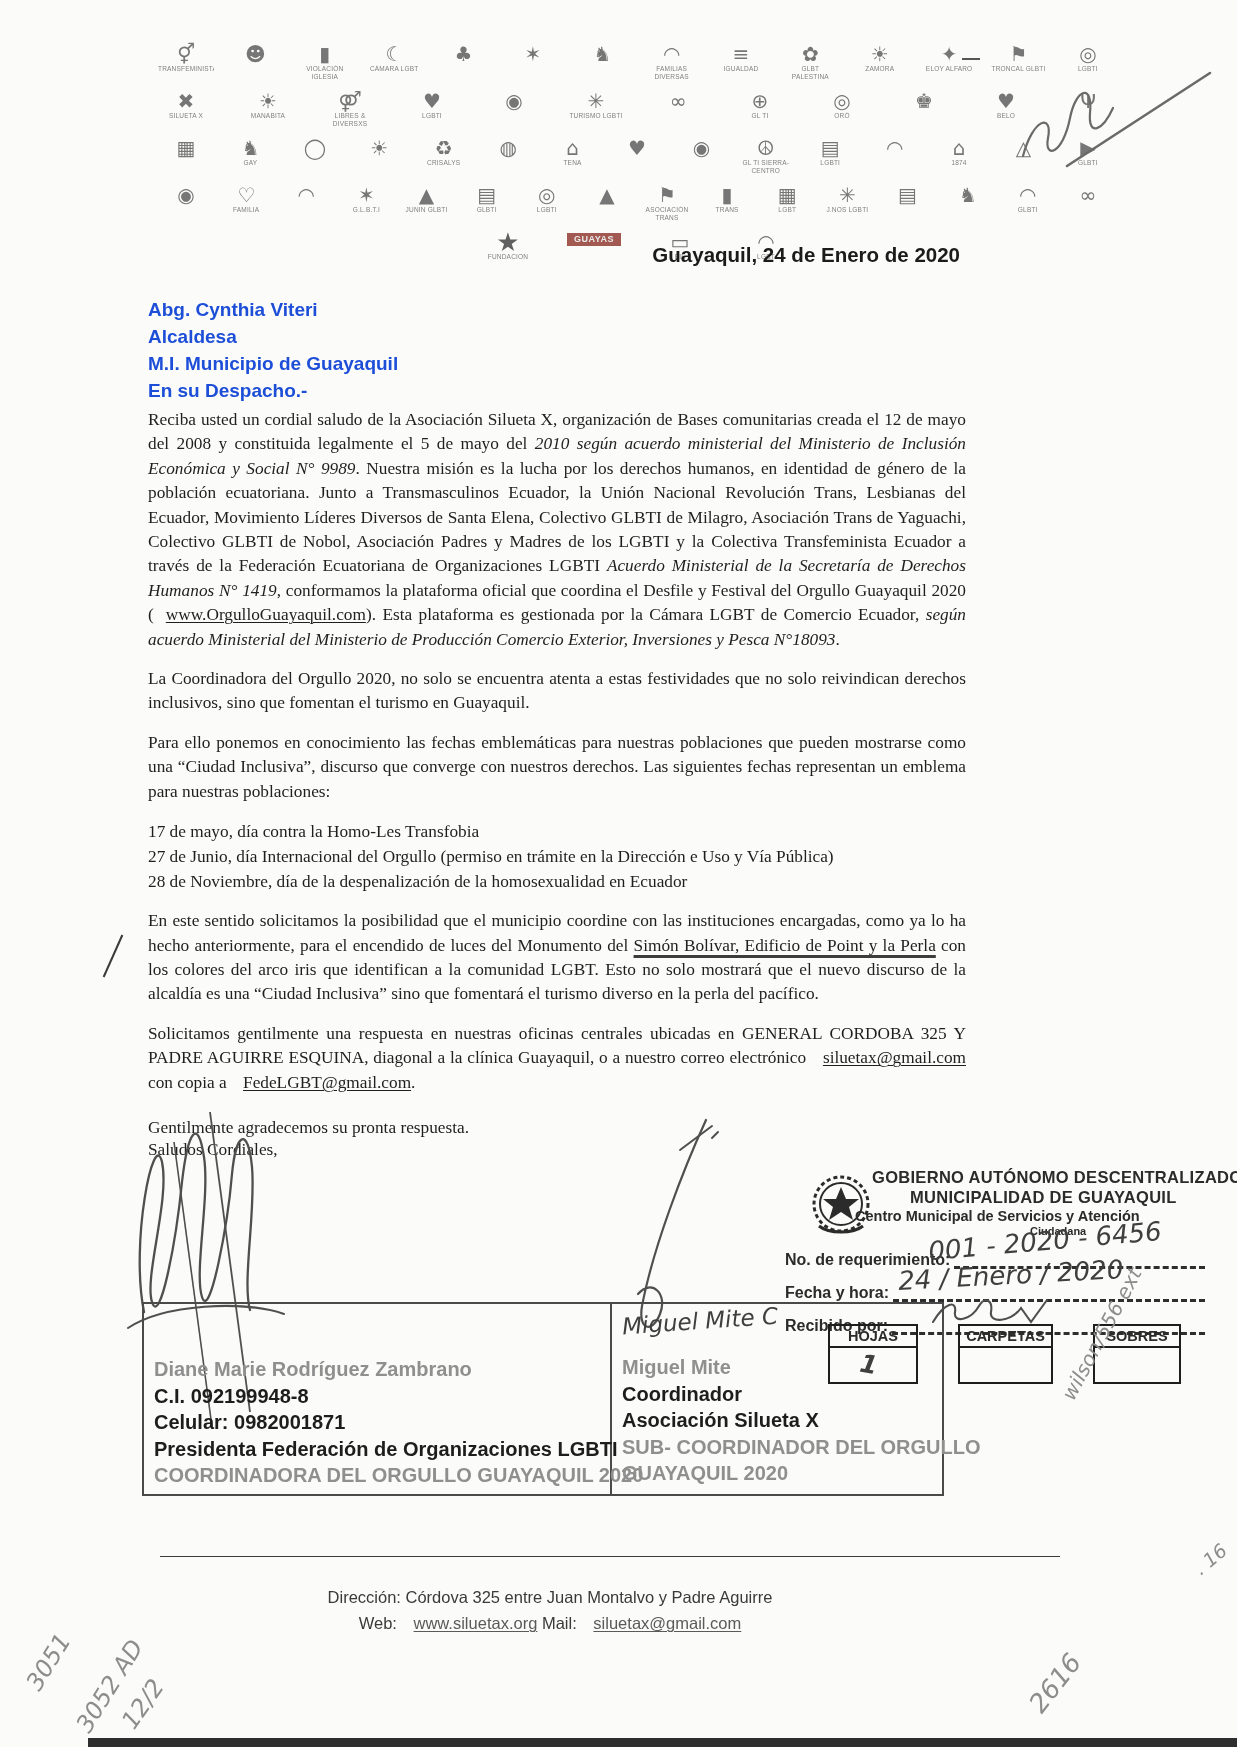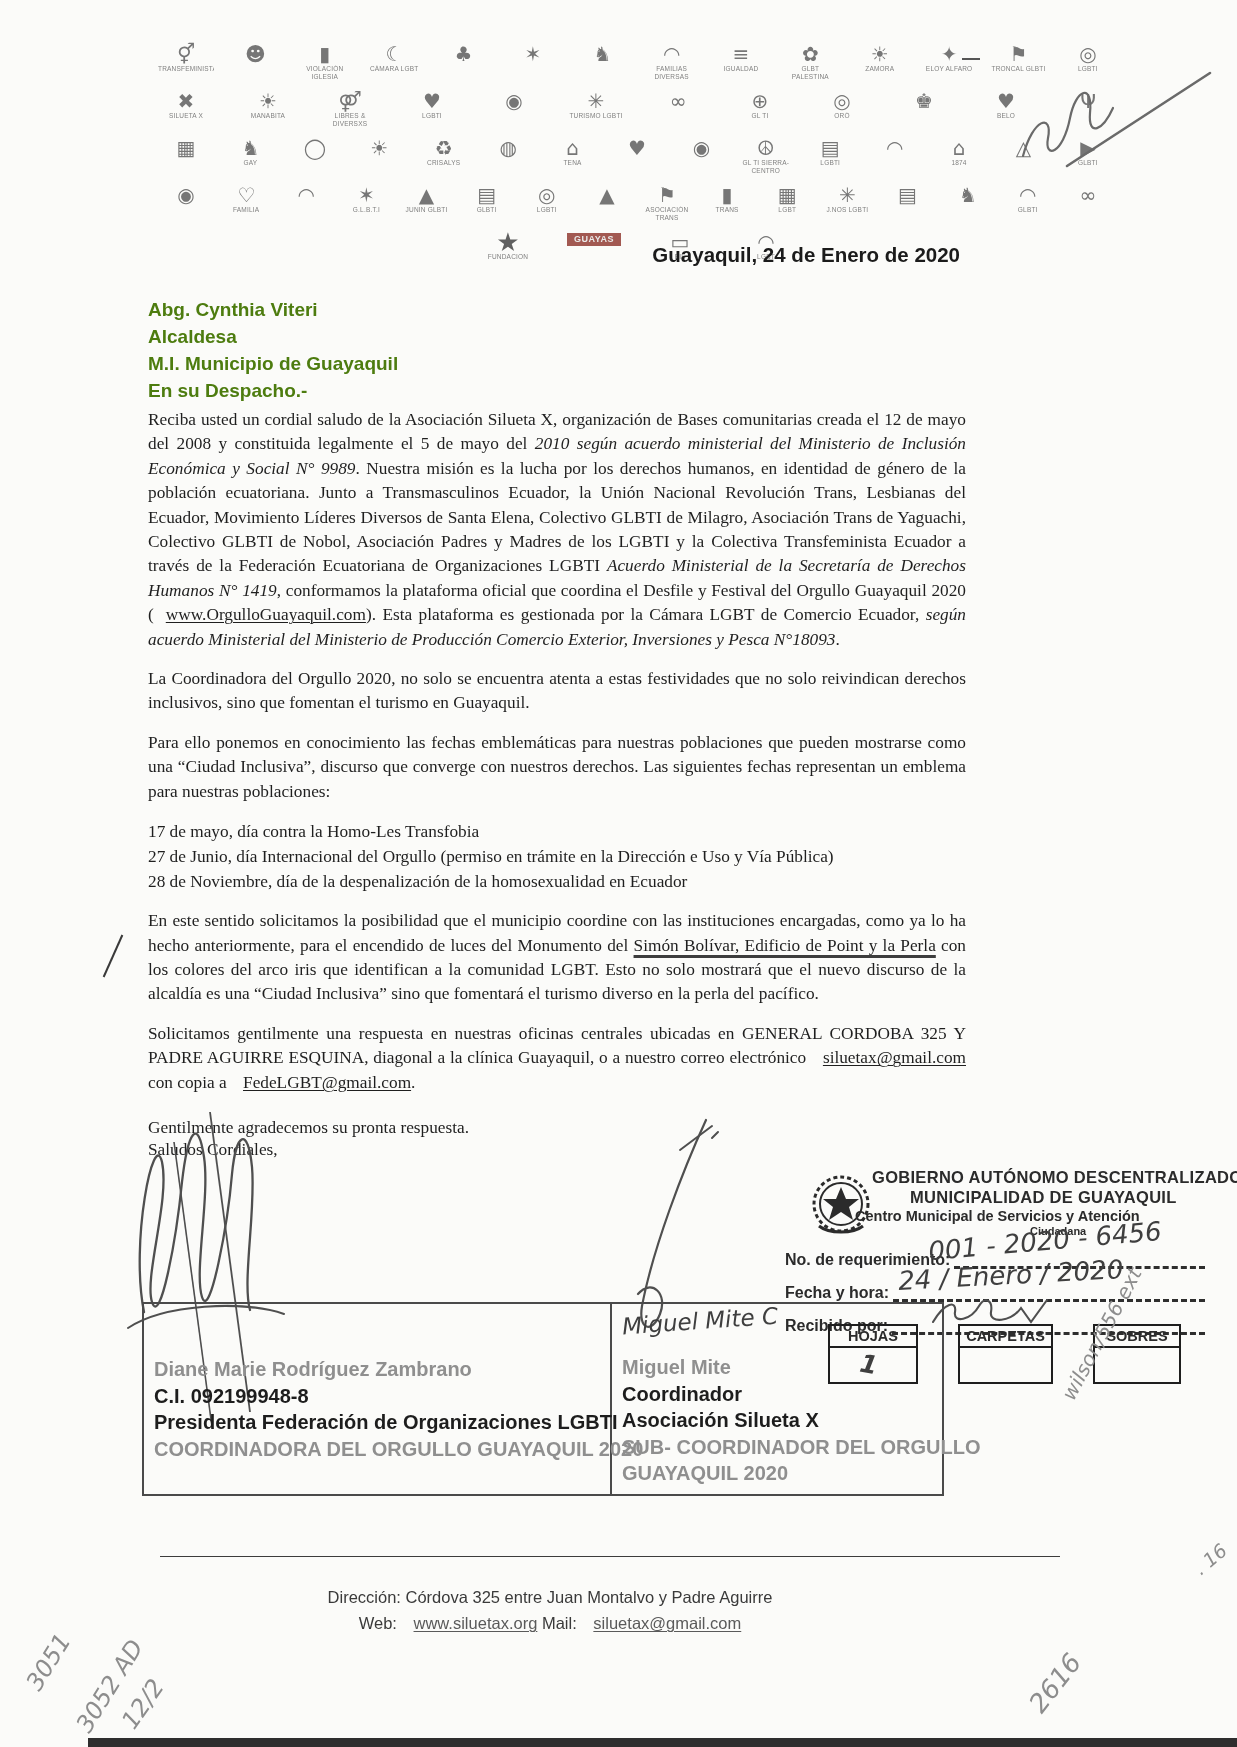--- a/index.html
+++ b/index.html
@@ -13,21 +13,21 @@
   .logo-glyph{font-size:20px;line-height:21px;color:#5e5e5e;font-family:"DejaVu Sans",sans-serif;}
   .logo-label{font-size:6.5px;line-height:7.5px;color:#6b6b6b;font-family:"Liberation Sans",sans-serif;
               text-transform:uppercase;letter-spacing:.2px;max-height:16px;overflow:hidden;}
   .logo-cell.red .logo-label{background:#a93226;color:#fff;font-weight:bold;font-size:9px;line-height:11px;
               padding:1px 7px;display:inline-block;letter-spacing:.5px;}
   .logo-cell.big .logo-glyph{font-size:26px;color:#3f3f3f;}
   
   .date-line{position:absolute;left:560px;top:243px;width:400px;text-align:right;
              font-family:"Liberation Sans",sans-serif;font-weight:700;font-size:20.5px;color:#1b1b1b;}
   .recipient{position:absolute;left:148px;top:296px;font-family:"Liberation Sans",sans-serif;
-             font-weight:700;font-size:19px;line-height:27px;color:#4d7c0f;}
+             font-weight:700;font-size:19px;line-height:27px;color:#1d4ed8;}
   .body-text{position:absolute;left:148px;top:408px;width:818px;font-size:17.3px;line-height:24.4px;}
   .body-text p{margin:0 0 15px 0;text-align:justify;}
   .body-text .dates{margin:2px 0 15px 0;}
   .dates div{line-height:25px;}
   .seg-i{font-style:italic;}
   .seg-link{text-decoration:underline;text-decoration-thickness:1px;text-underline-offset:2px;margin-left:12px;}
   .seg-pen{text-decoration:underline;text-decoration-thickness:2.5px;text-underline-offset:4px;
            text-decoration-color:#3d3d3d;text-decoration-skip-ink:none;}
   .closing1{position:absolute;left:148px;top:1118px;font-size:17.3px;}
   .closing2{position:absolute;left:148px;top:1140px;font-size:17.3px;}
@@ -439,20 +439,21 @@
           <div class="st-cell st-v c4"></div>
         </div>
       </div>
   </div>
 
   <div class="sig-box">
     <div class="sig-divider"></div>
     <div class="sig-col sig-left">
       <div class="gray">Diane Marie Rodríguez Zambrano</div>
       <div>C.I. 092199948-8</div>
+      <div>Celular: 0982001871</div>
       <div>Presidenta Federación de Organizaciones LGBTI</div>
       <div class="gray">COORDINADORA DEL ORGULLO GUAYAQUIL 2020</div>
     </div>
     <span class="hw hw-name">Miguel Mite C</span>
     <div class="sig-col sig-right" style="width:300px;">
       <div class="gray">Miguel Mite</div>
       <div>Coordinador</div>
       <div>Asociación Silueta X</div>
       <div class="gray" style="width:440px;">SUB- COORDINADOR DEL ORGULLO GUAYAQUIL 2020</div>
     </div>

